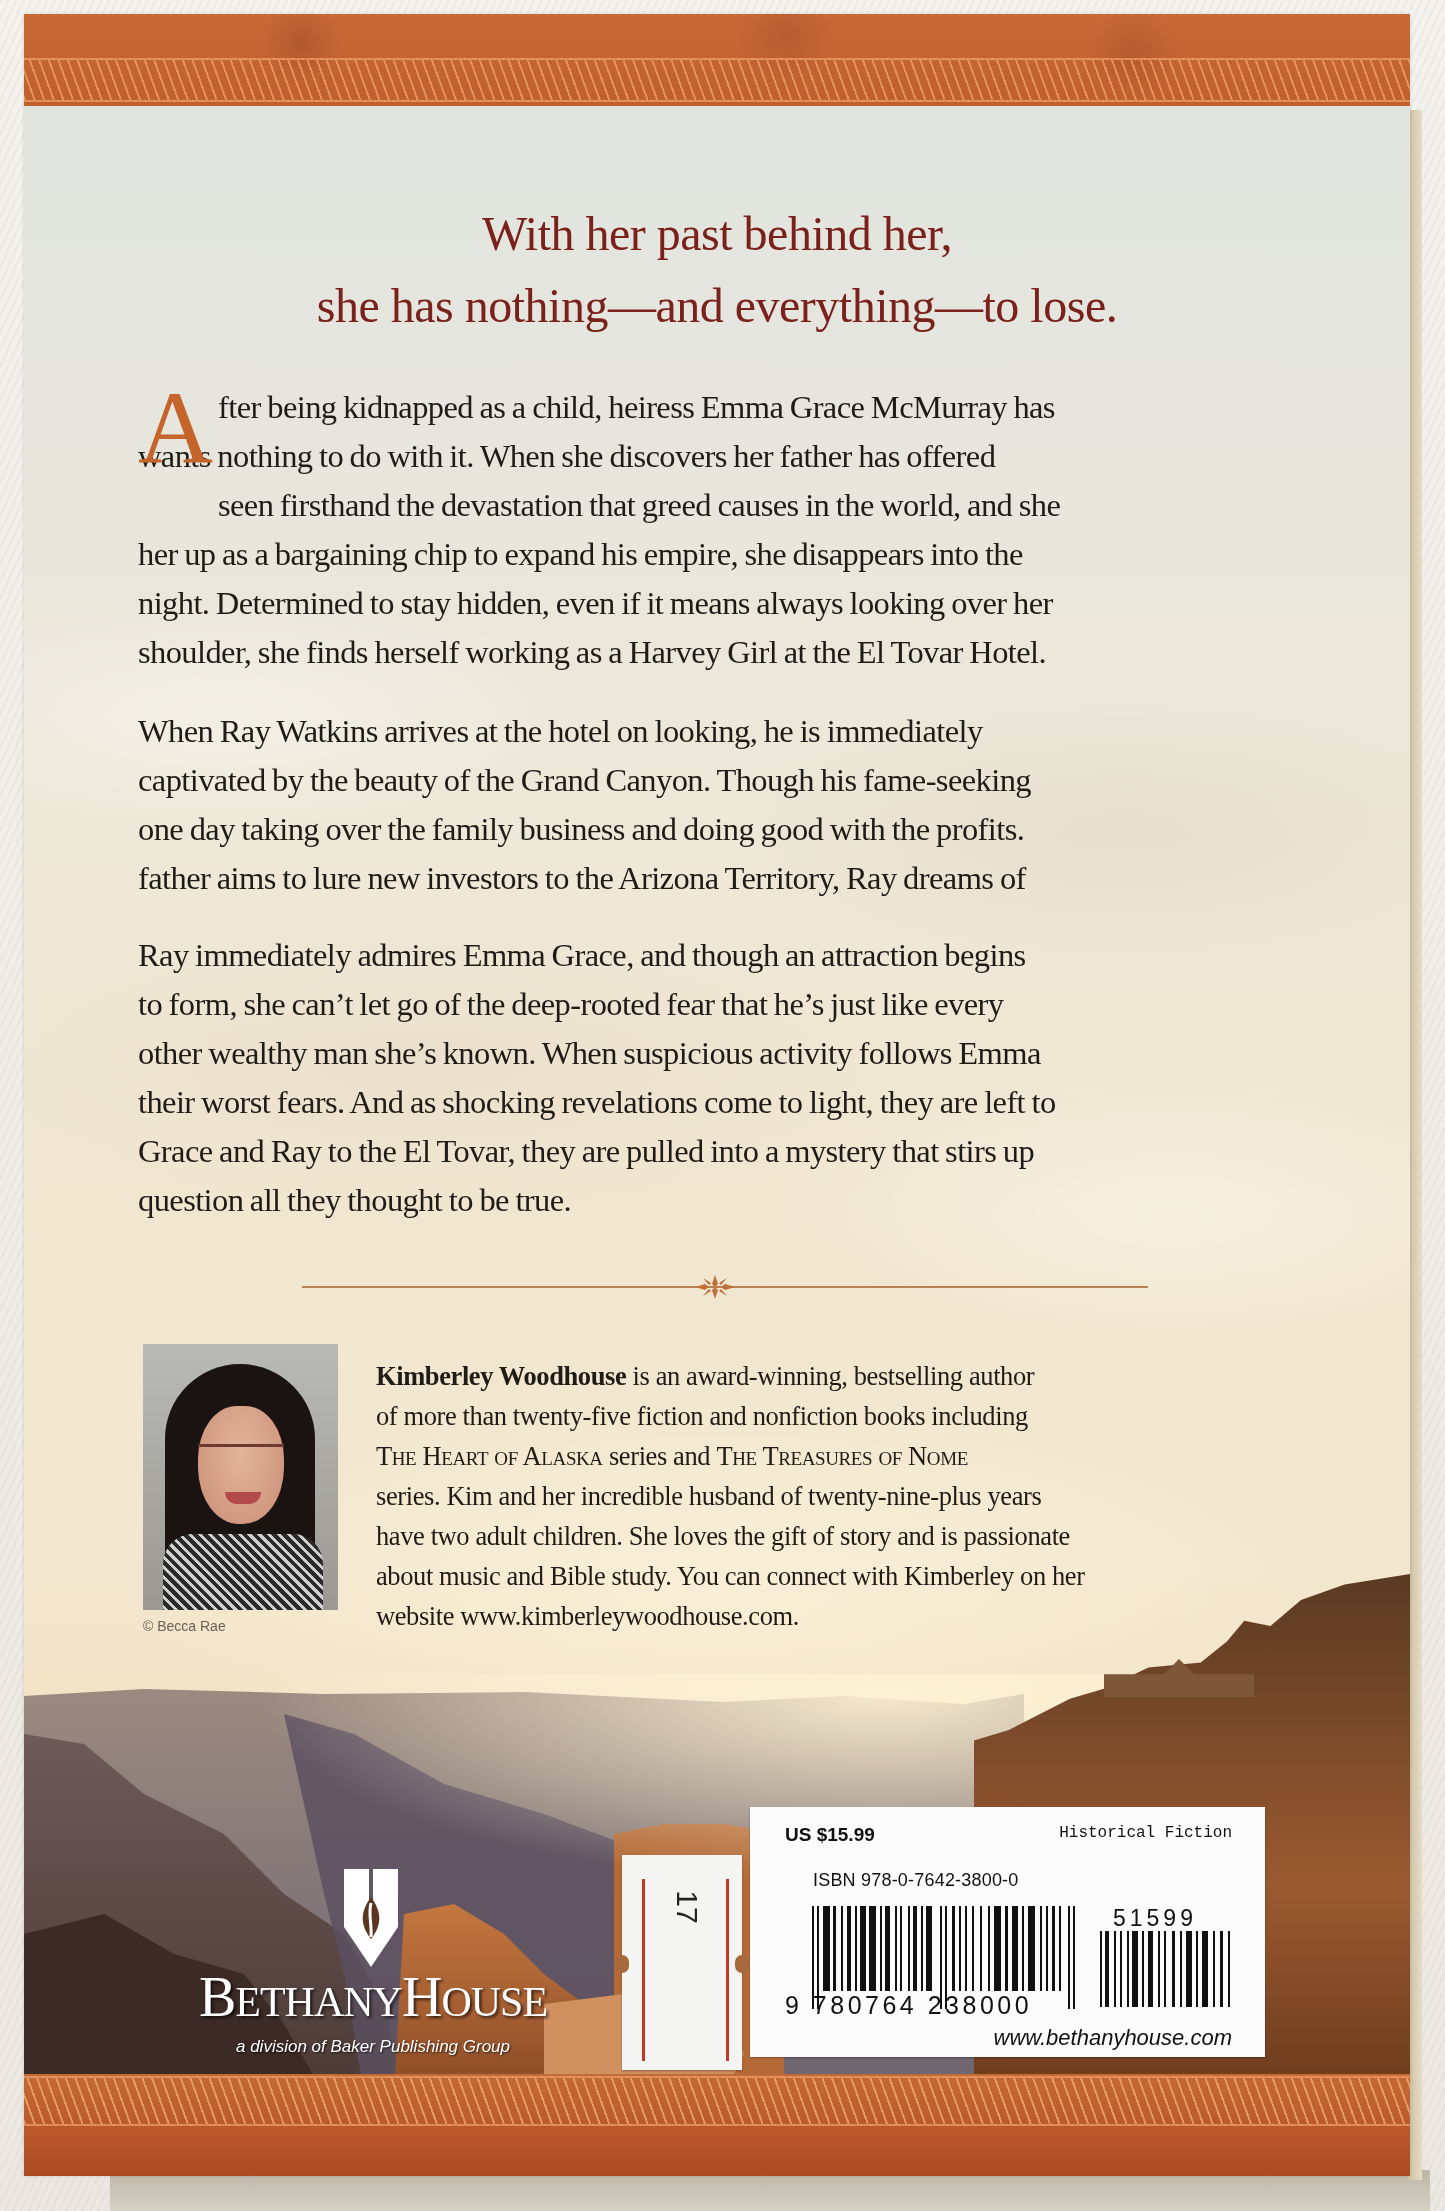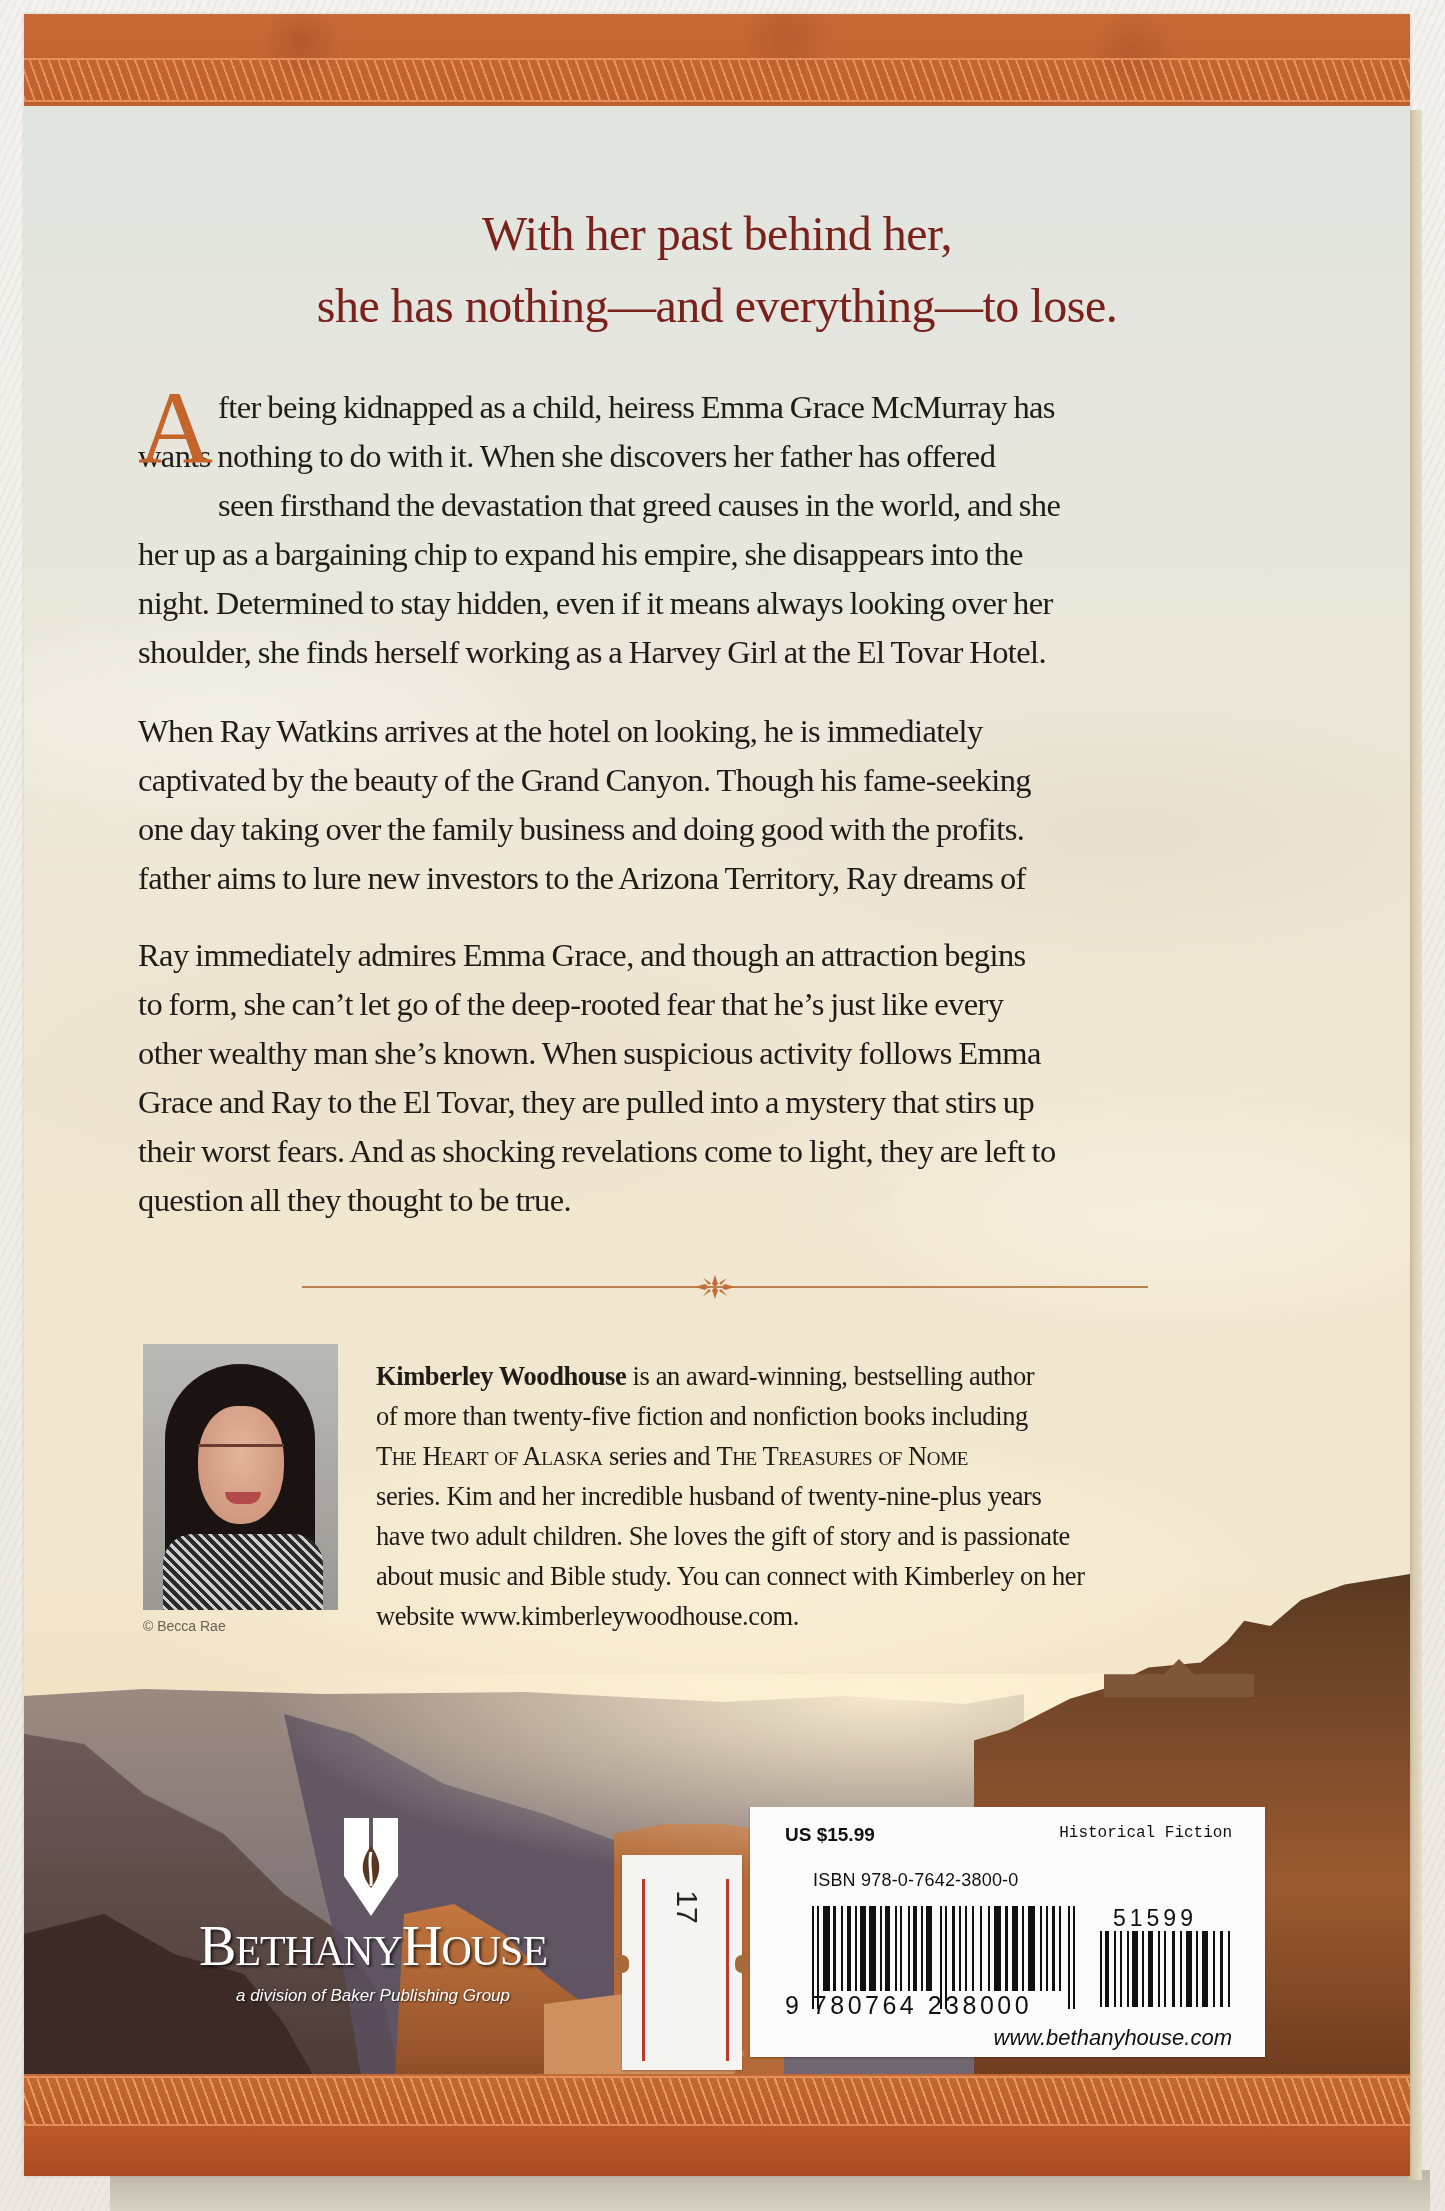--- a/index.html
+++ b/index.html
@@ -132,21 +132,21 @@
     position:absolute; left:950px; top:1560px; width:436px; height:520px;
     background:linear-gradient(180deg,#5a3a22 0%,#7a4a2a 30%,#9a5a30 60%,#6b3a1c 100%);
     clip-path:polygon(22% 24%,30% 22%,40% 18%,52% 17%,58% 13%,62% 9%,68% 10%,75% 5%,85% 2%,100% 0,100% 100%,0 100%,0 32%,8% 30%);
   }
   .hotel {
     position:absolute; left:1080px; top:1645px; width:150px; height:38px;
     background:#7e5638;
     clip-path:polygon(0 40%,40% 40%,45% 20%,50% 0,55% 20%,60% 40%,100% 40%,100% 100%,0 100%);
   }
 
-  .logo { position:absolute; left:119px; top:1802px; width:460px; height:200px; }
+  .logo { position:absolute; left:119px; top:1853px; width:460px; height:200px; }
   .logo-icon { position:absolute; left:199px; top:0; width:58px; height:100px; }
   .logo-name {
     position:absolute; left:0; top:98px; width:460px; text-align:center;
     color:#ffffff; font-family:"Liberation Serif", serif; font-size:56px;
     letter-spacing:-1px; text-shadow:2px 2px 3px rgba(0,0,0,0.7);
   }
   .logo-name .cap-small { font-size:42px; }
   .logo-tag {
     position:absolute; left:0; top:170px; width:460px; text-align:center;
     color:#ffffff; font-family:"Liberation Sans", sans-serif; font-style:italic;
@@ -214,22 +214,22 @@
     <span class="line">When Ray Watkins arrives at the hotel on looking, he is immediately</span>
     <span class="line">captivated by the beauty of the Grand Canyon. Though his fame-seeking</span>
     <span class="line">one day taking over the family business and doing good with the profits.</span>
     <span class="line">father aims to lure new investors to the Arizona Territory, Ray dreams of</span>
   </div>
 
   <div class="para p3">
     <span class="line">Ray immediately admires Emma Grace, and though an attraction begins</span>
     <span class="line">to form, she can’t let go of the deep-rooted fear that he’s just like every</span>
     <span class="line">other wealthy man she’s known. When suspicious activity follows Emma</span>
+    <span class="line">their worst fears. And as shocking revelations come to light, they are left to</span>
     <span class="line">Grace and Ray to the El Tovar, they are pulled into a mystery that stirs up</span>
-    <span class="line">their worst fears. And as shocking revelations come to light, they are left to</span>
     <span class="line">question all they thought to be true.</span>
   </div>
 
   <div class="divider"></div>
   <svg class="ornament" viewBox="0 0 40 24">
     <g fill="#c0703a">
       <path d="M20 0 L23 9 L20 12 L17 9 Z"></path>
       <path d="M20 24 L23 15 L20 12 L17 15 Z"></path>
       <path d="M0 12 L10 9 L14 12 L10 15 Z"></path>
       <path d="M40 12 L30 9 L26 12 L30 15 Z"></path>

